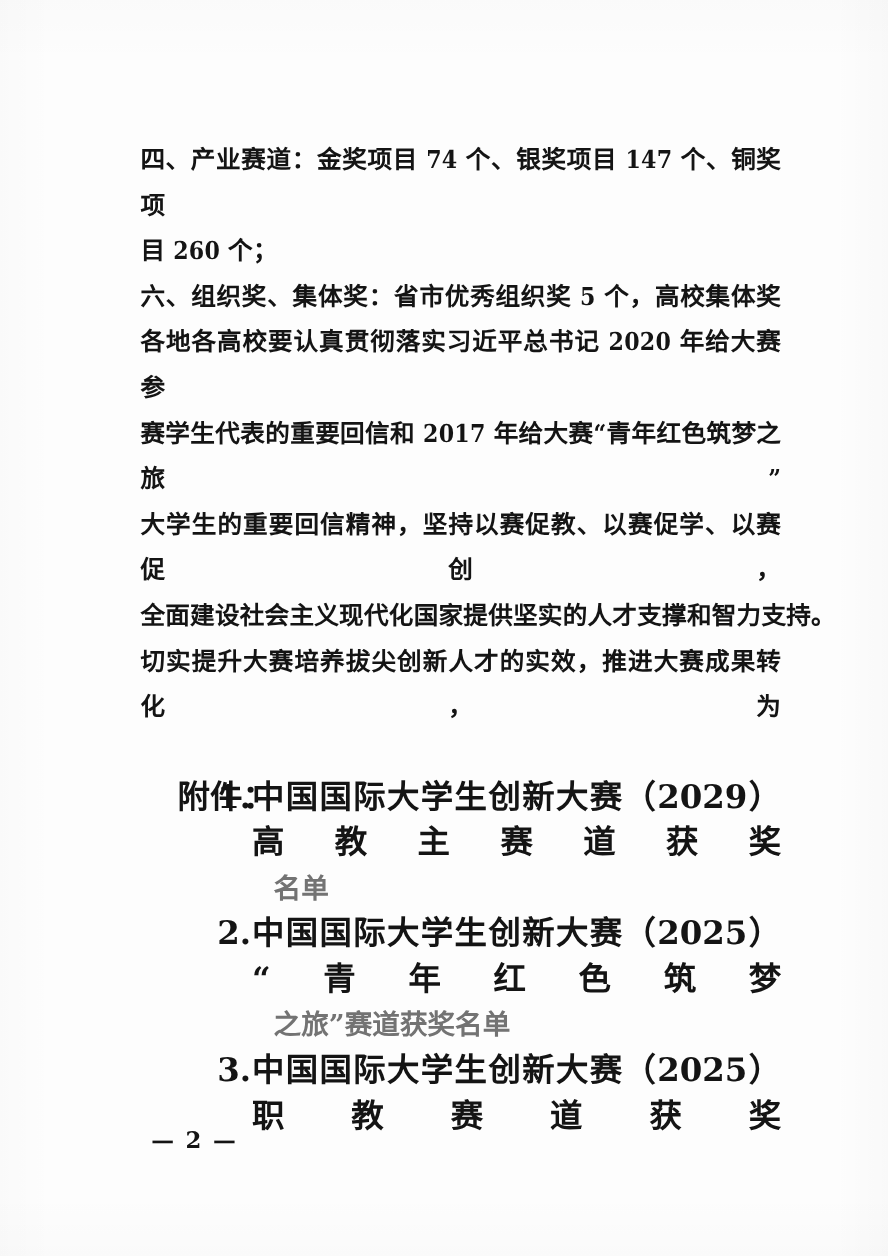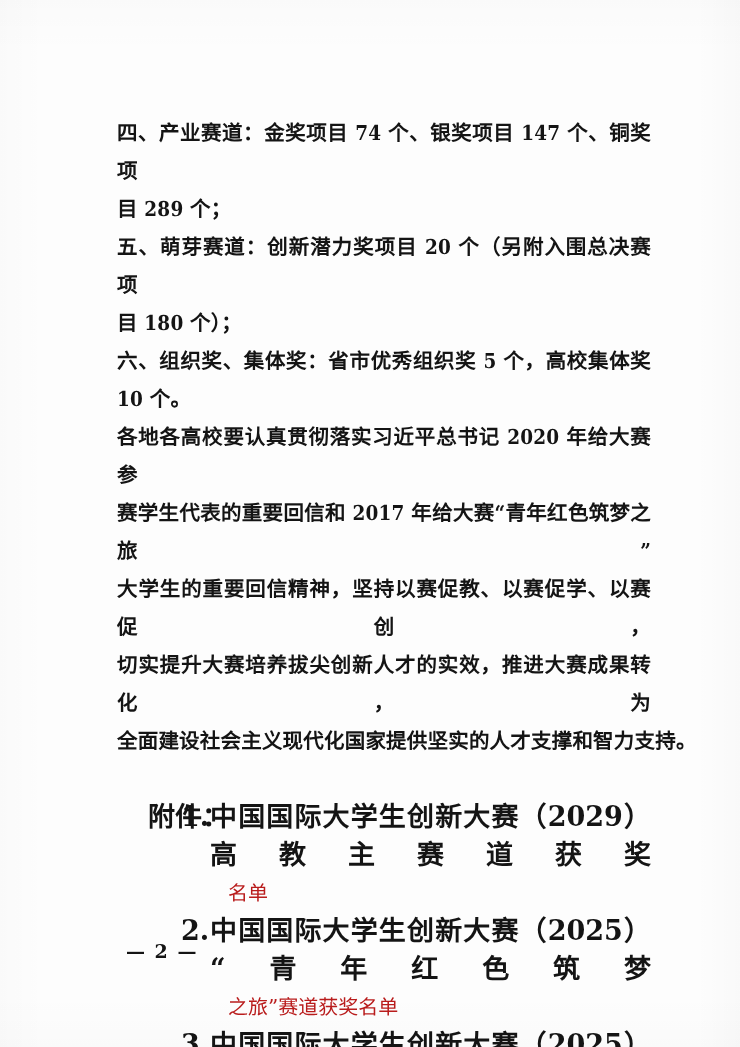--- a/index.html
+++ b/index.html
@@ -100,25 +100,25 @@
   }
 
   .attach-text {
     flex: 1 1 auto;
     text-align: justify;
     text-align-last: justify;
   }
 
   .attach-cont {
     padding-left: 111px;
-    font-size: 20px;
+    font-size: 23px;
     line-height: 38px;
-    font-weight: 400;
+    font-weight: 700;
     white-space: pre;
-    color: #b91c1c;
+    color: #737373;
   }
 
   
   .page-number {
     position: absolute;
     left: 126px;
     top: 938px;
     font-size: 19px;
     line-height: 26px;
     font-weight: 600;
@@ -132,39 +132,34 @@
 <body>
 
 <div class="page">
 
   <div class="scan-tint"></div>
 
   <div class="content">
 
     <div class="para">
       <div class="tline justify">四、产业赛道：金奖项目 74 个、银奖项目 147 个、铜奖项</div>
-      <div class="tline last">目 289 个；</div>
+      <div class="tline last">目 260 个；</div>
     </div>
 
-    <div class="para">
-      <div class="tline justify">五、萌芽赛道：创新潜力奖项目 20 个（另附入围总决赛项</div>
-      <div class="tline last">目 180 个）；</div>
-    </div>
 
     <div class="para">
       <div class="tline justify">六、组织奖、集体奖：省市优秀组织奖 5 个，高校集体奖</div>
-      <div class="tline last">10 个。</div>
     </div>
 
     <div class="para">
       <div class="tline justify">各地各高校要认真贯彻落实习近平总书记 2020 年给大赛参</div>
       <div class="tline justify">赛学生代表的重要回信和 2017 年给大赛“青年红色筑梦之旅”</div>
       <div class="tline justify">大学生的重要回信精神，坚持以赛促教、以赛促学、以赛促创，</div>
+      <div class="tline last">全面建设社会主义现代化国家提供坚实的人才支撑和智力支持。</div>
       <div class="tline justify">切实提升大赛培养拔尖创新人才的实效，推进大赛成果转化，为</div>
-      <div class="tline last">全面建设社会主义现代化国家提供坚实的人才支撑和智力支持。</div>
     </div>
 
     <div class="blank-line"></div>
 
     <div class="attach-block">
 
       <div class="attach-row">
         <span class="attach-label">附件：</span>
         <span class="attach-num">1.</span>
         <span class="attach-text">中国国际大学生创新大赛（2029）高教主赛道获奖</span>

